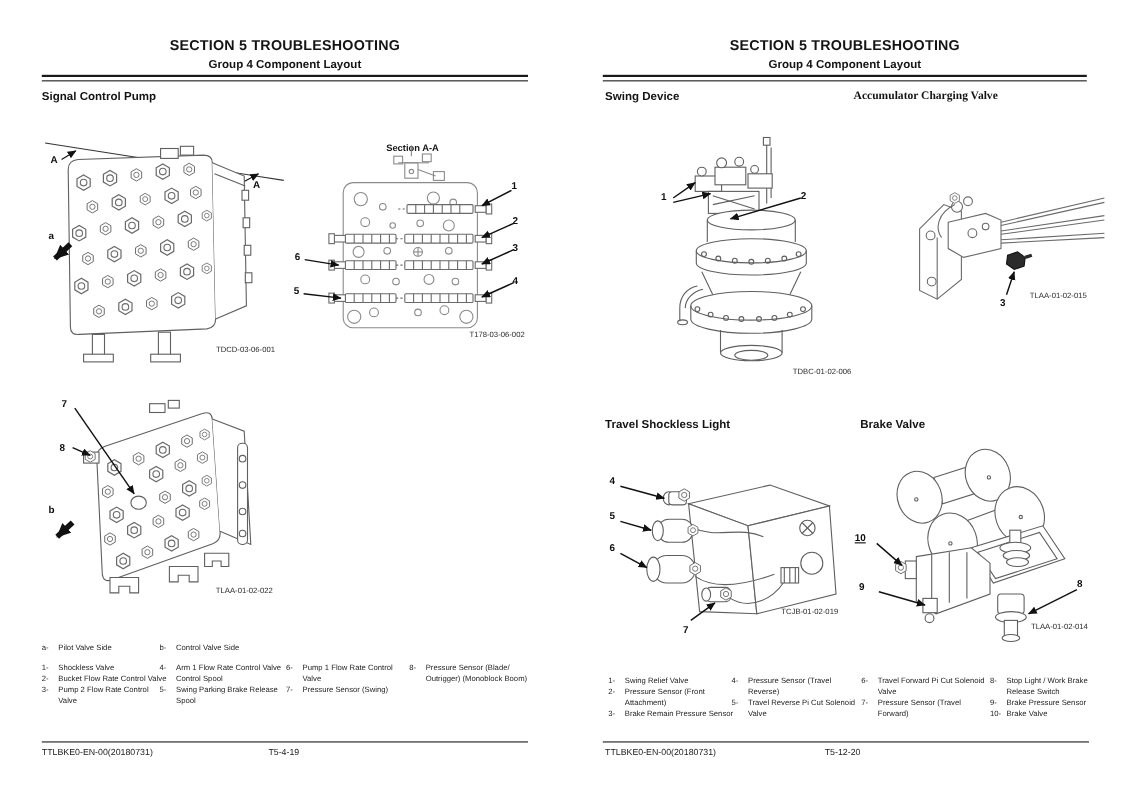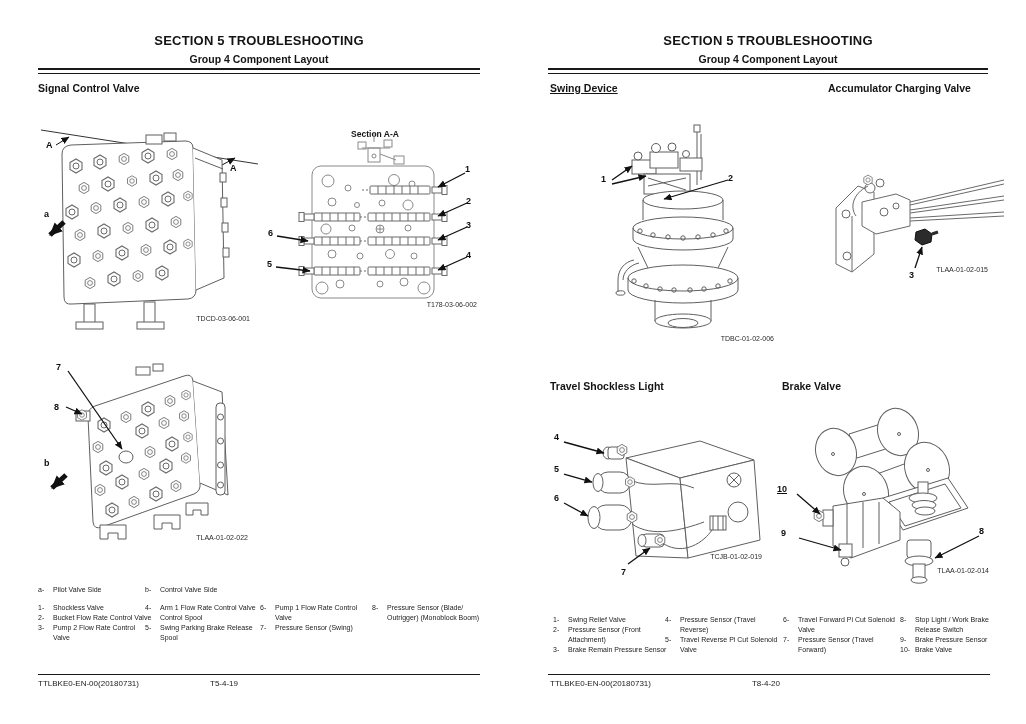--- a/index.html
+++ b/index.html
@@ -38,21 +38,21 @@
         <path d="M-6,-3.5 L0,-7 L6,-3.5 L6,3.5 L0,7 L-6,3.5 Z" fill="#fdfdfd" stroke="#6a6a6a" stroke-width="1.1"></path>
         <circle r="3" fill="none" stroke="#6a6a6a" stroke-width="1"></circle>
       </g>
     </defs>
   </svg>
 
   <div>
     <div class="abs h-section" style="left:38px;top:33px;width:442px;">SECTION 5 TROUBLESHOOTING</div>
     <div class="abs h-group" style="left:38px;top:53px;width:442px;">Group 4 Component Layout</div>
     <div class="abs dbl-rule" style="left:38px;top:68px;width:442px;"></div>
-    <div class="abs h2" style="left:38px;top:82px;">Signal Control Valve</div>
+    <div class="abs h2" style="left:38px;top:82px;">Signal Control Pump</div>
 
     <svg style="left:38px;top:118px;" width="230" height="227" viewBox="0 0 230 227">
       <g stroke="#5f5f5f" fill="none" stroke-width="1">
 
         <line x1="3" y1="12" x2="220" y2="46" stroke="#333"></line>
         <line x1="18" y1="27" x2="31" y2="19" stroke="#111" marker-end="url(#ah)"></line>
         <line x1="184" y1="47" x2="197" y2="40" stroke="#111" marker-end="url(#ah)"></line>
 
         <path d="M24,36 Q24,28 33,27 L147,23 Q155,23 155,30 L158,172 Q158,180 150,181 L34,186 Q26,187 26,179 Z" fill="#fff"></path>
         <path d="M155,30 L184,42 L186,160 L158,172" fill="#fff"></path>
@@ -340,29 +340,29 @@
       <span class="lt">Pressure Sensor (Swing)</span>
     </div>
     <div class="li" style="left:372px;top:603px;">
       <span class="lk">8-</span>
       <span class="lt">Pressure Sensor (Blade/
 Outrigger) (Monoblock Boom)</span>
     </div>
 
     <div class="abs foot-rule" style="left:38px;top:674px;width:442px;"></div>
     <div class="abs foot" style="left:38px;top:679px;">TTLBKE0-EN-00(20180731)</div>
-    <div class="abs foot" style="left:210px;top:679px;width:96px;text-align:left;">T5-4-19</div>
+    <div class="abs foot" style="left:210px;top:679px;width:96px;text-align:center;">T5-4-19</div>
   </div>
 
   <div>
     <div class="abs h-section" style="left:548px;top:33px;width:440px;">SECTION 5 TROUBLESHOOTING</div>
     <div class="abs h-group" style="left:548px;top:53px;width:440px;">Group 4 Component Layout</div>
     <div class="abs dbl-rule" style="left:548px;top:68px;width:440px;"></div>
-    <div class="abs h2" style="left:550px;top:82px;text-decoration:underline;">Swing Device</div>
-    <div class="abs h2" style="left:828px;top:82px;">Accumulator Charging Valve</div>
+    <div class="abs h2" style="left:550px;top:82px;">Swing Device</div>
+    <div class="abs h2" style="left:776px;top:82px;font-family:Liberation Serif, serif;">Accumulator Charging Valve</div>
 
     <svg style="left:588px;top:120px;" width="200" height="228" viewBox="0 0 200 228">
       <g stroke="#5f5f5f" fill="none" stroke-width="1">
         <line x1="109" y1="10" x2="109" y2="65"></line>
           <line x1="113" y1="14" x2="113" y2="60"></line>
         <rect x="106" y="5" width="6" height="7" fill="#fff"></rect>
 
         <rect x="44" y="40" width="24" height="14" fill="#fff"></rect>
         <rect x="62" y="32" width="28" height="16" fill="#fff"></rect>
         <rect x="92" y="38" width="22" height="13" fill="#fff"></rect>
@@ -593,16 +593,16 @@
       <span class="lk">9-</span>
       <span class="lt">Brake Pressure Sensor</span>
     </div>
     <div class="li" style="left:900px;top:645px;">
       <span class="lk">10-</span>
       <span class="lt">Brake Valve</span>
     </div>
 
     <div class="abs foot-rule" style="left:548px;top:674px;width:442px;"></div>
     <div class="abs foot" style="left:550px;top:679px;">TTLBKE0-EN-00(20180731)</div>
-    <div class="abs foot" style="left:718px;top:679px;width:96px;text-align:center;">T8-4-20</div>
+    <div class="abs foot" style="left:718px;top:679px;width:96px;text-align:center;">T5-12-20</div>
   </div>
 
 </div>
 
 </body></html>

